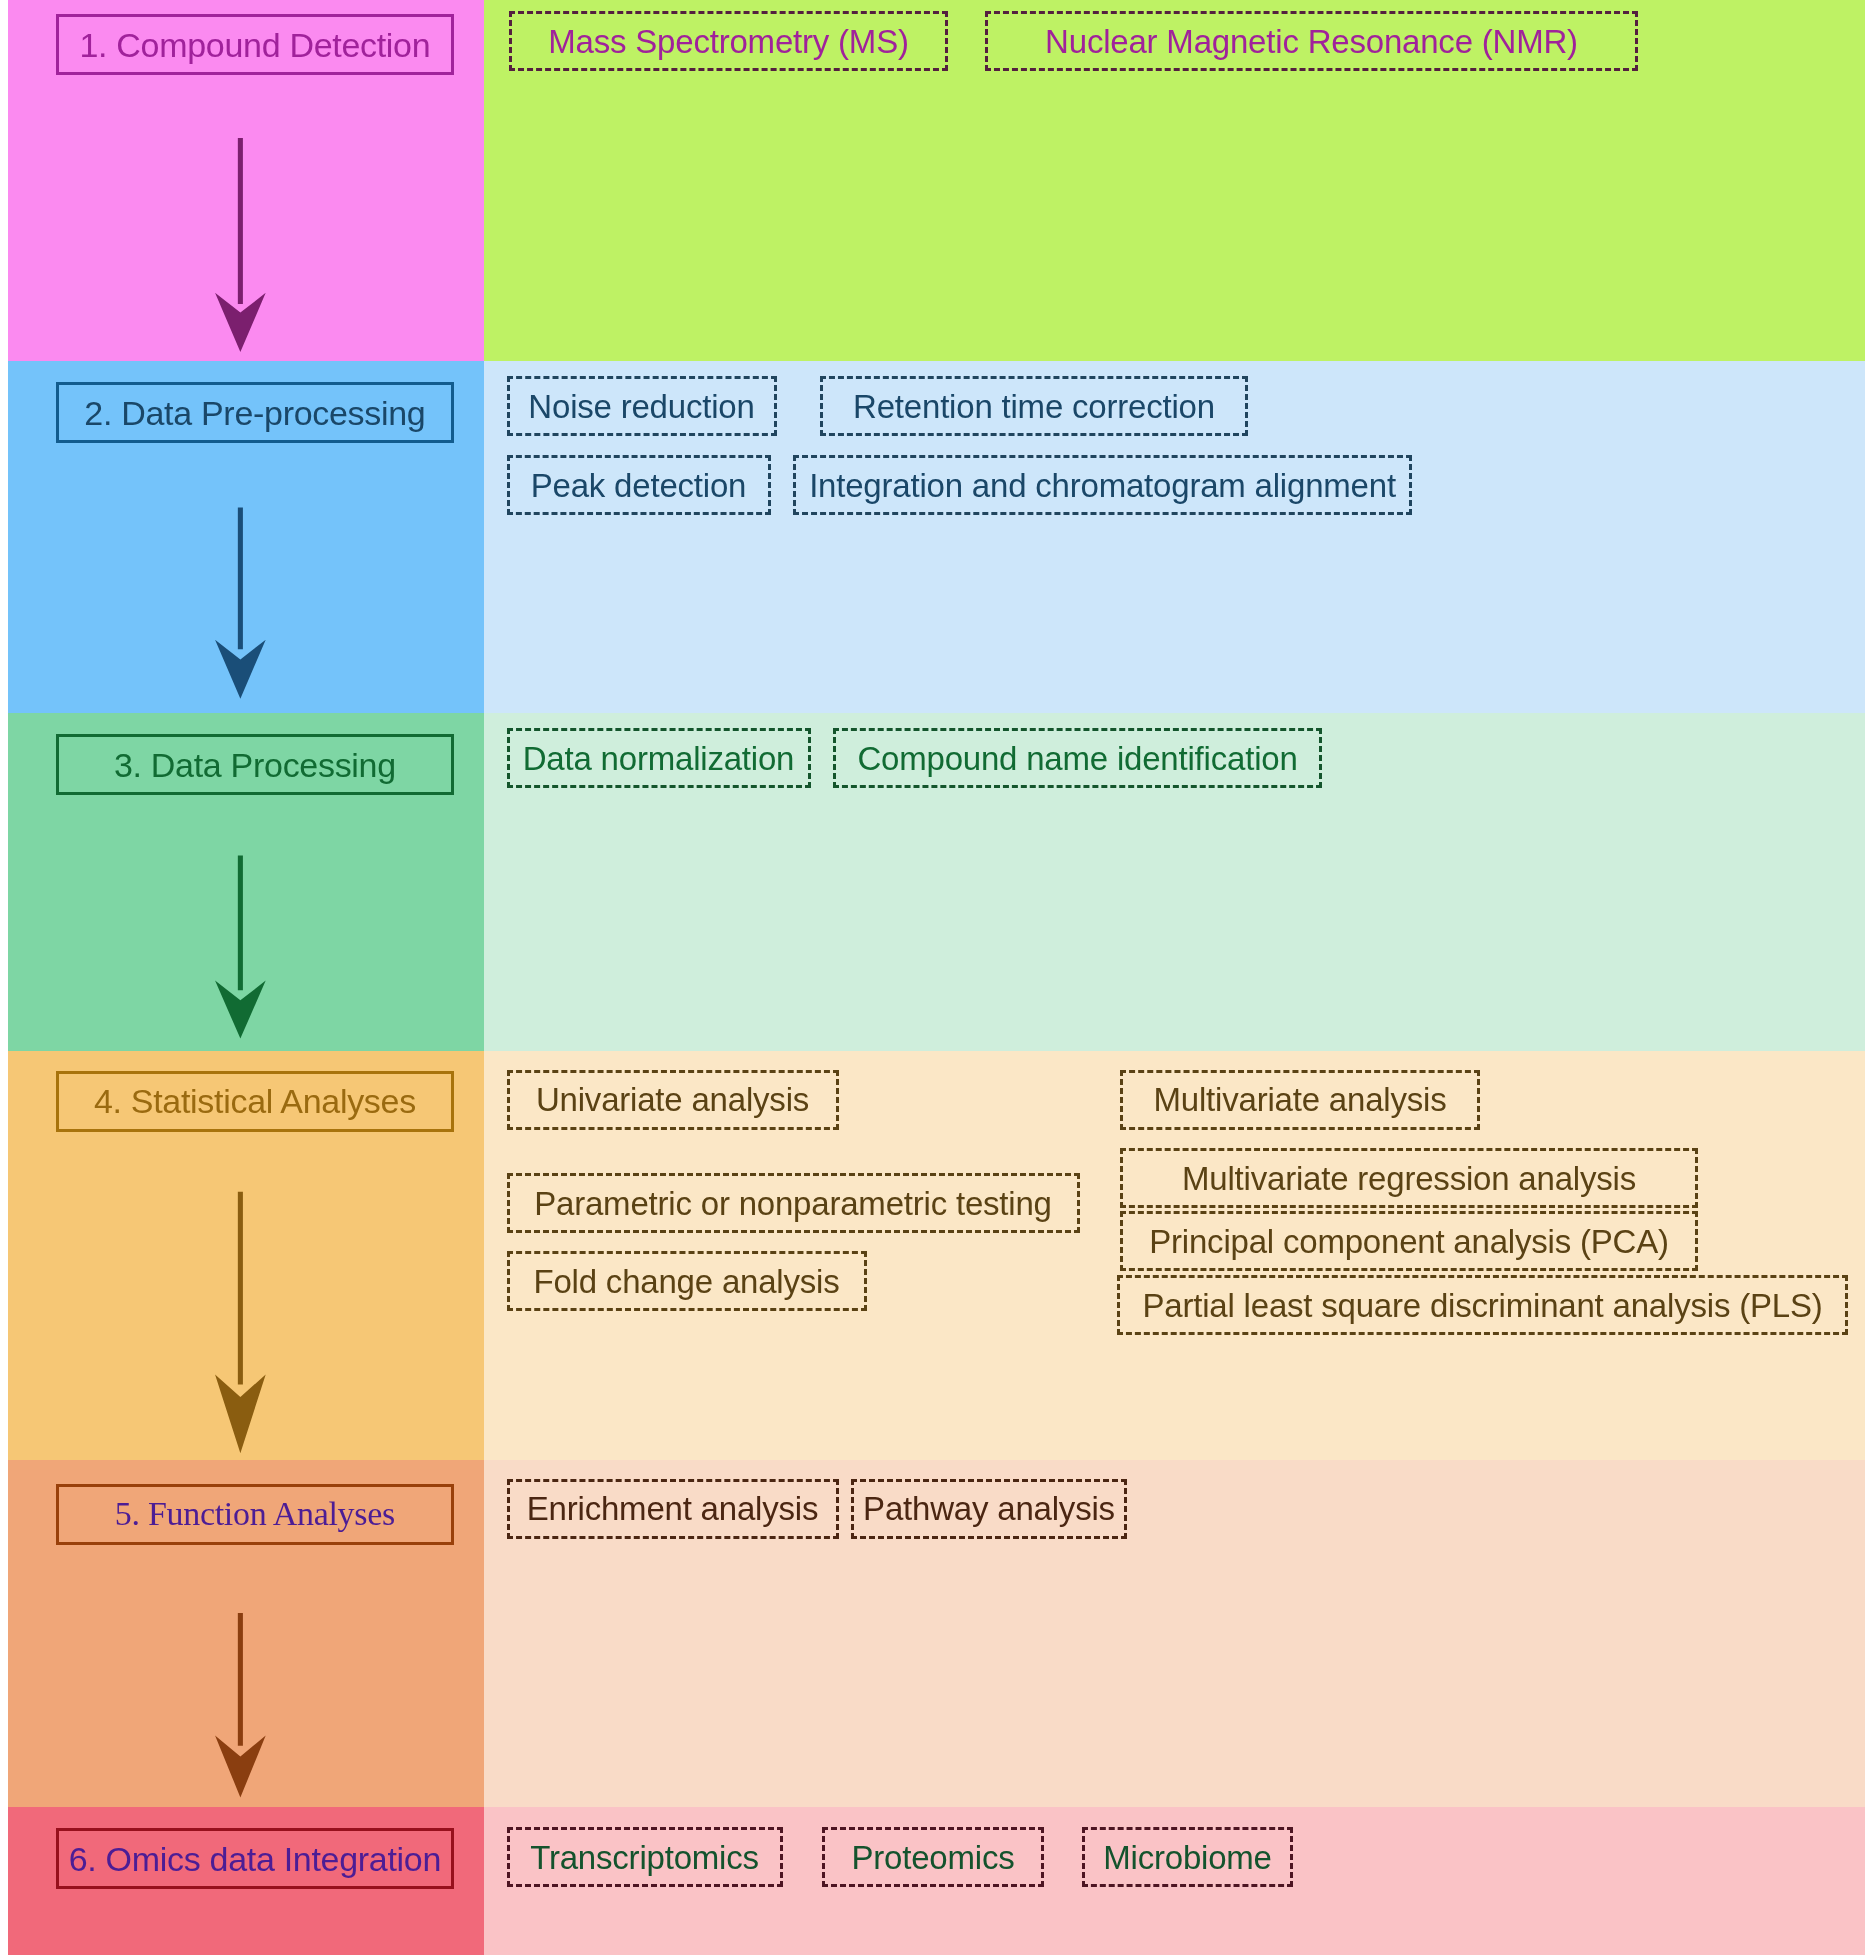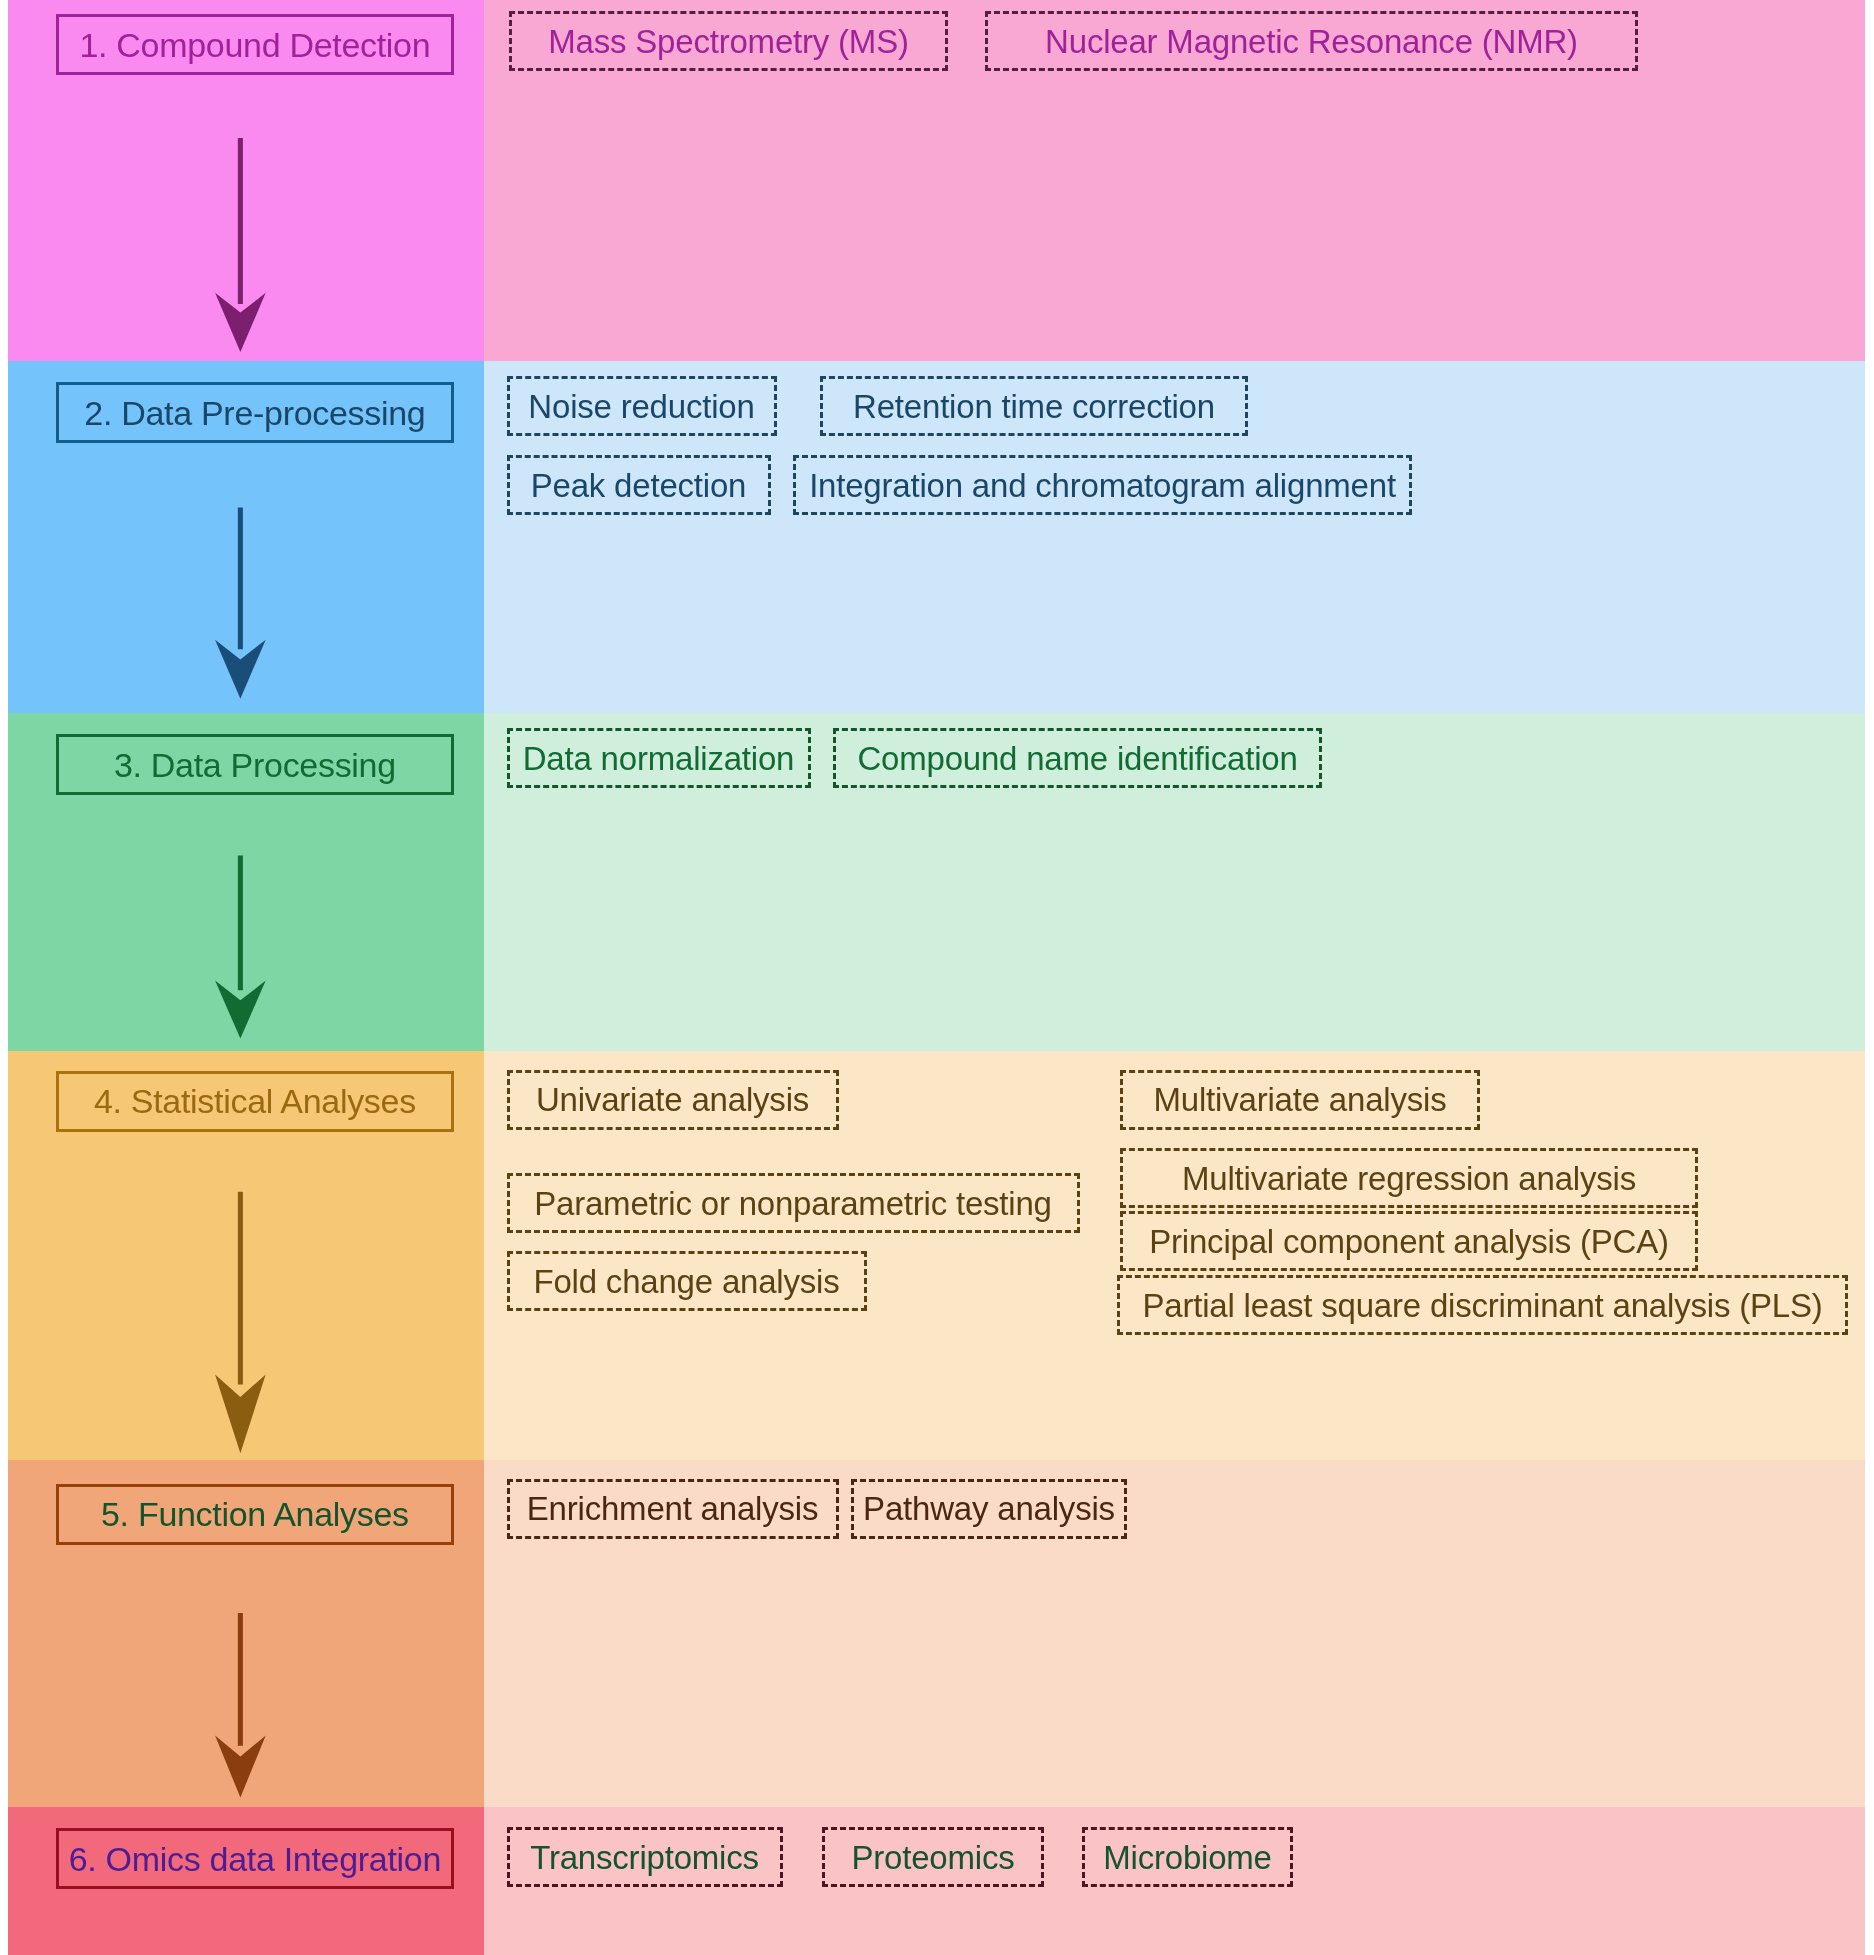--- a/index.html
+++ b/index.html
@@ -75,21 +75,21 @@
   .chip-label {
     font-size: 33px;
     white-space: nowrap;
     letter-spacing: -0.2px;
     line-height: 1;
   }
 
   
   #row1 { top: 0px; height: 361px; }
   #row1 .left-pane  { background: #FB8AF0; }
-  #row1 .right-pane { background: #f9a8d4; }
+  #row1 .right-pane { background: #bef264; }
   #row1 .stage-box  { top: 14px; border-color: #A0229B; background: #FB8AF0; }
   #row1 .stage-label,
   #row1 .chip-label { color: #A0229B; }
   #row1 .chip       { border-color: #54203F; }
 
   
   #row2 { top: 361px; height: 353px; }
   #row2 .left-pane  { background: #74C3FA; }
   #row2 .right-pane { background: #CDE6FA; }
   #row2 .stage-box  { top: 21.4px; border-color: #125C8E; background: #74C3FA; }
@@ -114,21 +114,21 @@
   #row4 .stage-box  { top: 19.7px; border-color: #A8730C; background: #F6C775; }
   #row4 .stage-label { color: #9A6A10; }
   #row4 .chip-label { color: #5A4214; }
   #row4 .chip       { border-color: #5A4214; }
 
   
   #row5 { top: 1460px; height: 347px; }
   #row5 .left-pane  { background: #F0A678; }
   #row5 .right-pane { background: #F9DBC7; }
   #row5 .stage-box  { top: 23.6px; border-color: #99400A; background: #F0A678; }
-  #row5 .stage-label { color: #14532d; }
+  #row5 .stage-label { color: #4c1d95; font-family: Liberation Serif, serif; }
   #row5 .chip-label { color: #4B2612; }
   #row5 .chip       { border-color: #4B2612; }
 
   
   #row6 { top: 1807px; height: 149px; }
   #row6 .left-pane  { background: #F1697A; }
   #row6 .right-pane { background: #FAC3C6; }
   #row6 .stage-box  { top: 21.4px; border-color: #97101D; background: #F1697A; }
   #row6 .stage-label { color: #4c1d95; }
   #row6 .chip-label { color: #14532d; }

